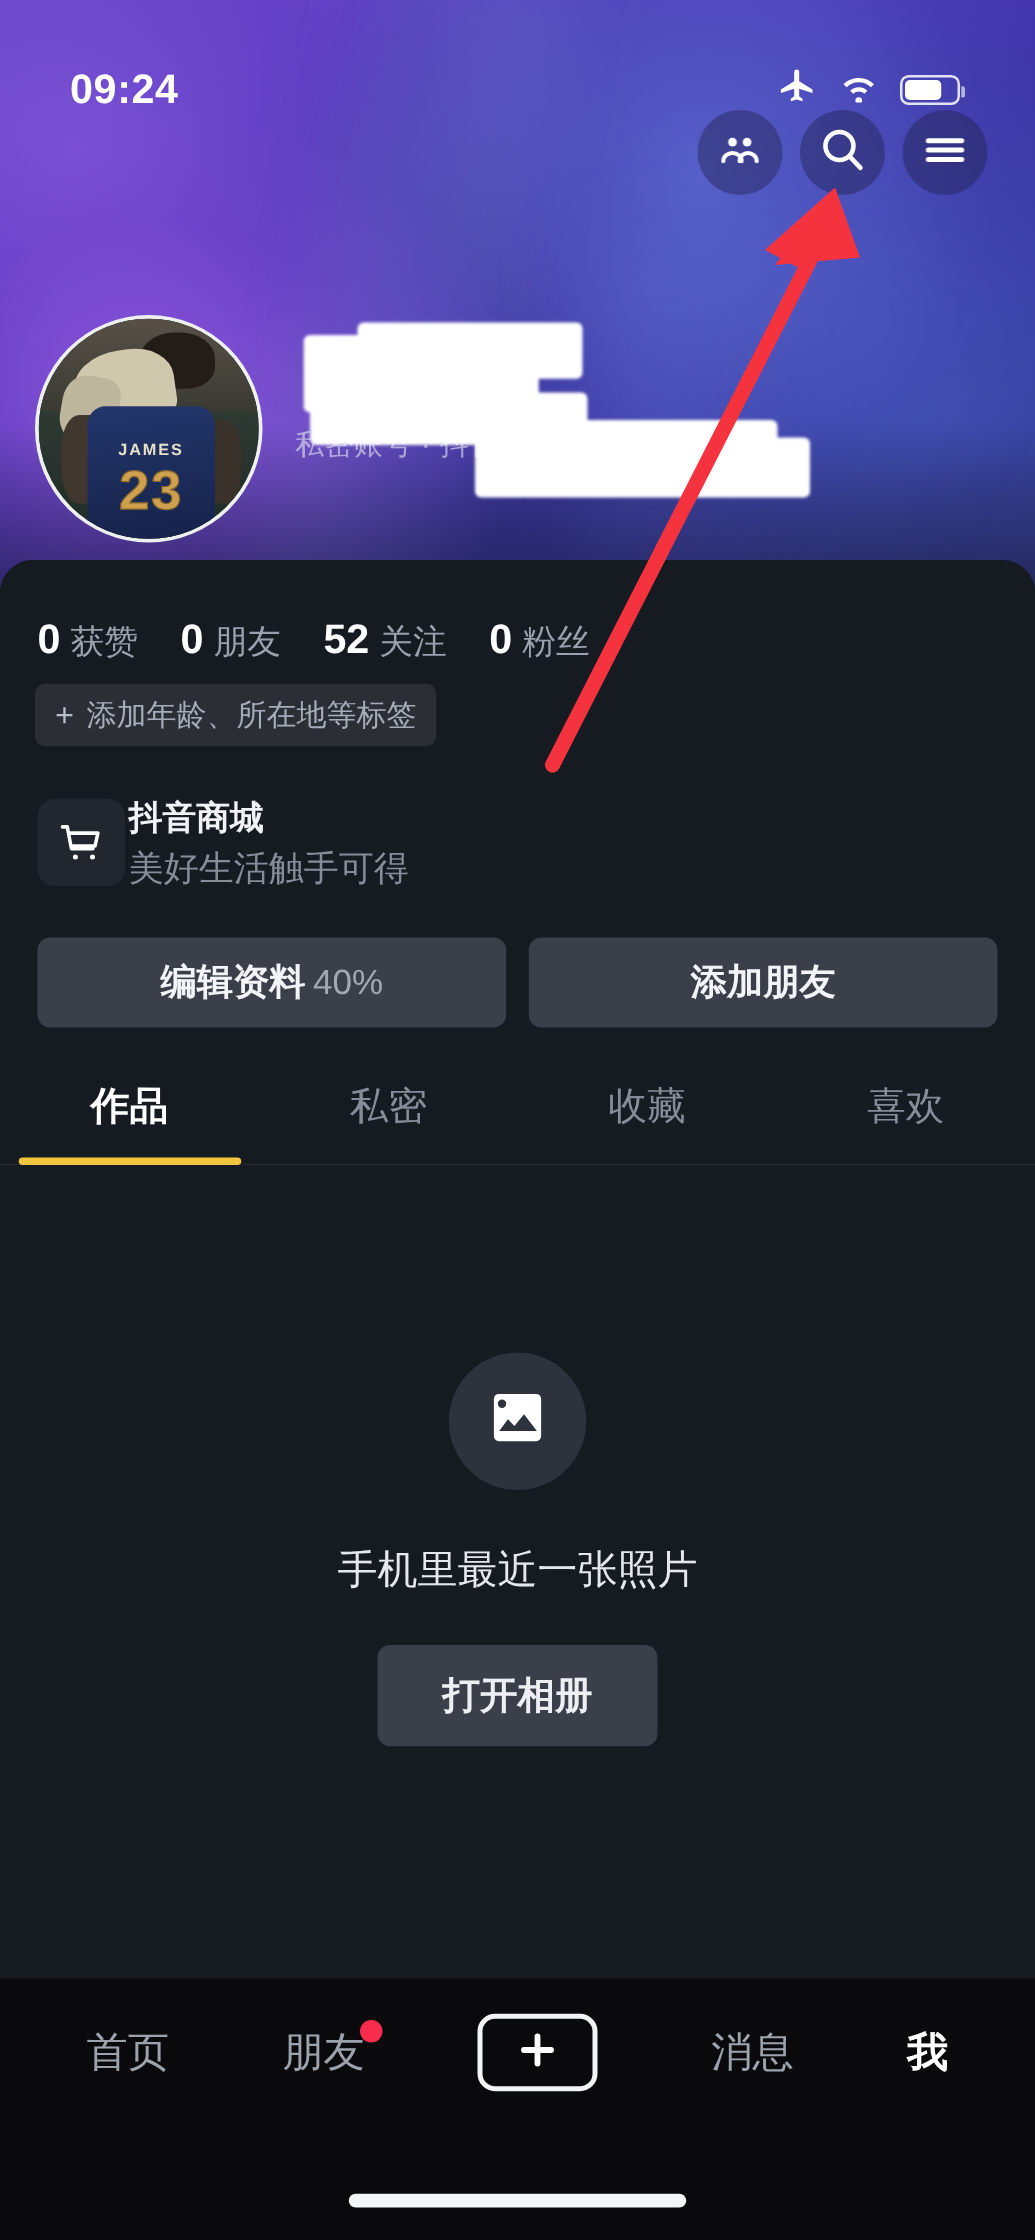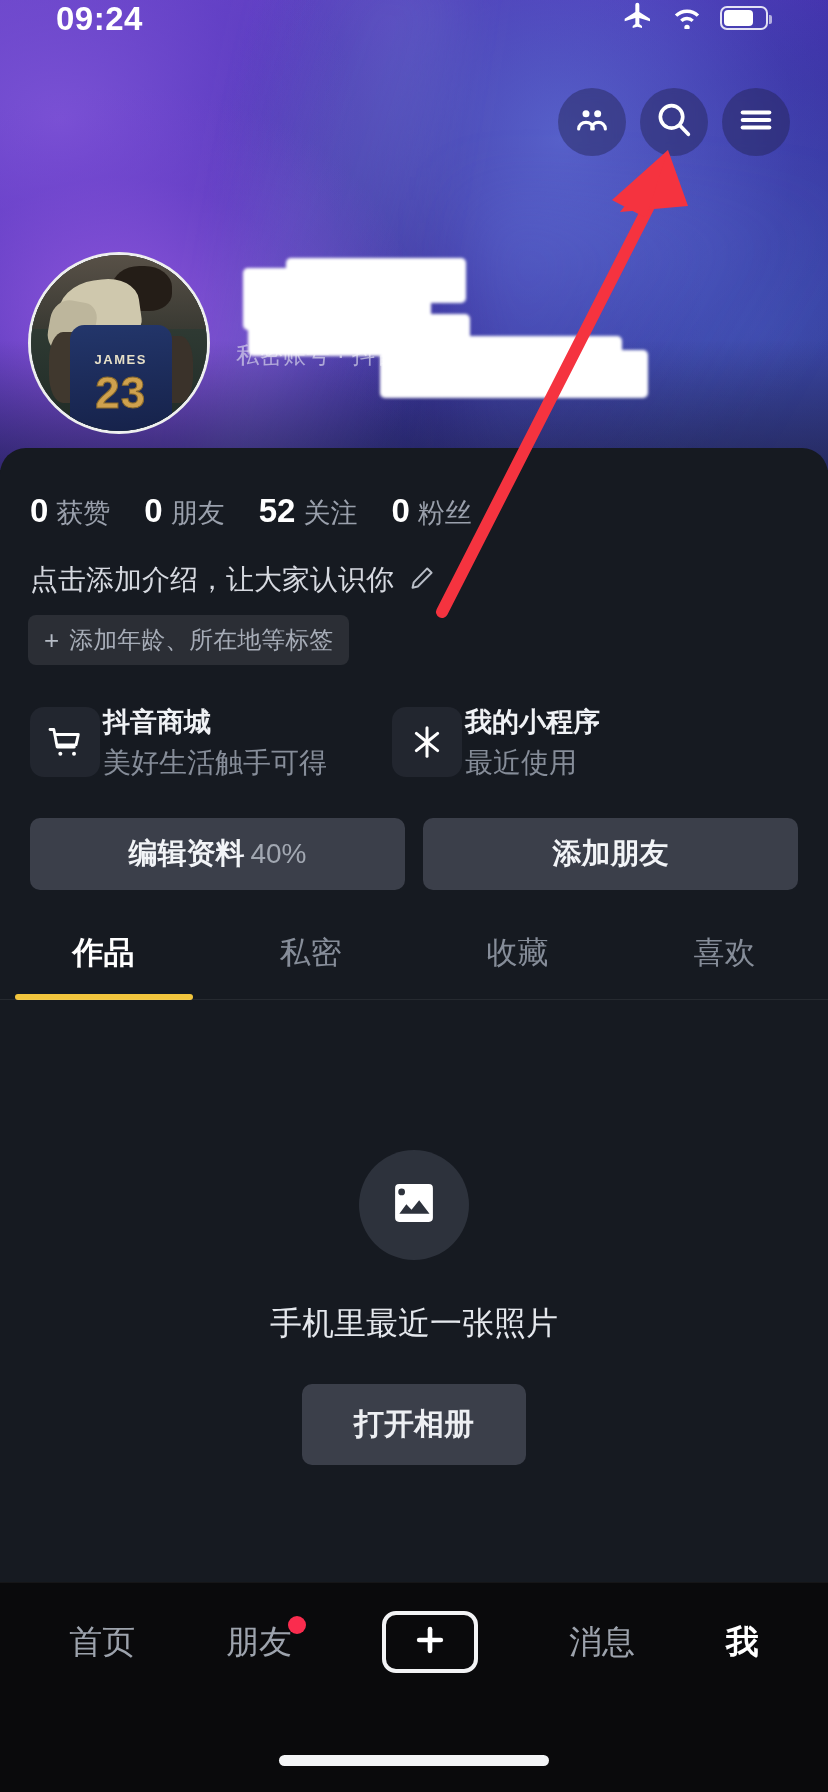--- a/index.html
+++ b/index.html
@@ -34,21 +34,21 @@
   }
   .hero-sheen2 {
     position:absolute; left:470px; top:200px; width:420px; height:300px;
     background:linear-gradient(120deg, rgba(120,150,255,0.22) 0%, rgba(255,255,255,0) 70%);
     filter:blur(34px);
   }
 
   
   .statusbar {
     position:absolute; left:0; top:0; width:828px; height:90px;
-    display:flex; align-items:flex-start; justify-content:space-between;
+    display:flex; align-items:flex-end; justify-content:space-between;
     padding:0 60px 0 56px; z-index:30;
   }
   .clock { color:#fff; font-size:33px; font-weight:600; letter-spacing:0.5px; }
   .status-icons { display:flex; align-items:center; gap:16px; }
   .battery-shell {
     width:48px; height:24px; border:2px solid rgba(255,255,255,0.85);
     border-radius:7px; position:relative; display:flex; align-items:center;
     padding:2px;
   }
   .battery-shell:after {
@@ -313,28 +313,20 @@
       <div class="stat">
         <span class="stat-num">52</span>
         <span class="stat-label">关注</span>
       </div>
       <div class="stat">
         <span class="stat-num">0</span>
         <span class="stat-label">粉丝</span>
       </div>
     </div>
 
-    <div class="bio-row">
-      <span class="bio-text">点击添加介绍，让大家认识你</span>
-      <span>
-        <svg width="28" height="28" viewBox="0 0 24 24" fill="none" stroke="#b8bdc6" stroke-width="1.7" stroke-linecap="round" stroke-linejoin="round">
-          <path d="M16.5 3.8l3.7 3.7L8.4 19.3 3.9 20.3l1-4.5z"></path>
-        </svg>
-      </span>
-    </div>
 
     <div class="tag-row">
       <span class="tag-chip">
         <span class="tag-plus">+</span>
         <span>添加年龄、所在地等标签</span>
       </span>
     </div>
 
     <div class="entries">
       <div class="entry">
@@ -345,35 +337,20 @@
             <circle cx="9.2" cy="19" r="1.2" fill="#fff" stroke="none"></circle>
             <circle cx="17.4" cy="19" r="1.2" fill="#fff" stroke="none"></circle>
           </svg>
         </div>
         <div>
           <div class="entry-title">抖音商城</div>
           <div class="entry-sub">美好生活触手可得</div>
         </div>
       </div>
 
-      <div class="entry">
-        <div class="entry-icon">
-          <svg width="40" height="40" viewBox="0 0 24 24" fill="none" stroke="#fff" stroke-width="1.8" stroke-linecap="round">
-            <line x1="12" y1="3.4" x2="12" y2="20.6"></line>
-            <line x1="5.6" y1="6.8" x2="12" y2="12"></line>
-            <line x1="18.4" y1="6.8" x2="12" y2="12"></line>
-            <line x1="5.6" y1="17.2" x2="12" y2="12"></line>
-            <line x1="18.4" y1="17.2" x2="12" y2="12"></line>
-          </svg>
-        </div>
-        <div>
-          <div class="entry-title">我的小程序</div>
-          <div class="entry-sub">最近使用</div>
-        </div>
-      </div>
     </div>
 
     <div class="actions">
       <div class="act-btn">
         <span class="act-label">编辑资料</span>
         <span class="act-pct">40%</span>
       </div>
       <div class="act-btn">
         <span class="act-label">添加朋友</span>
       </div>

